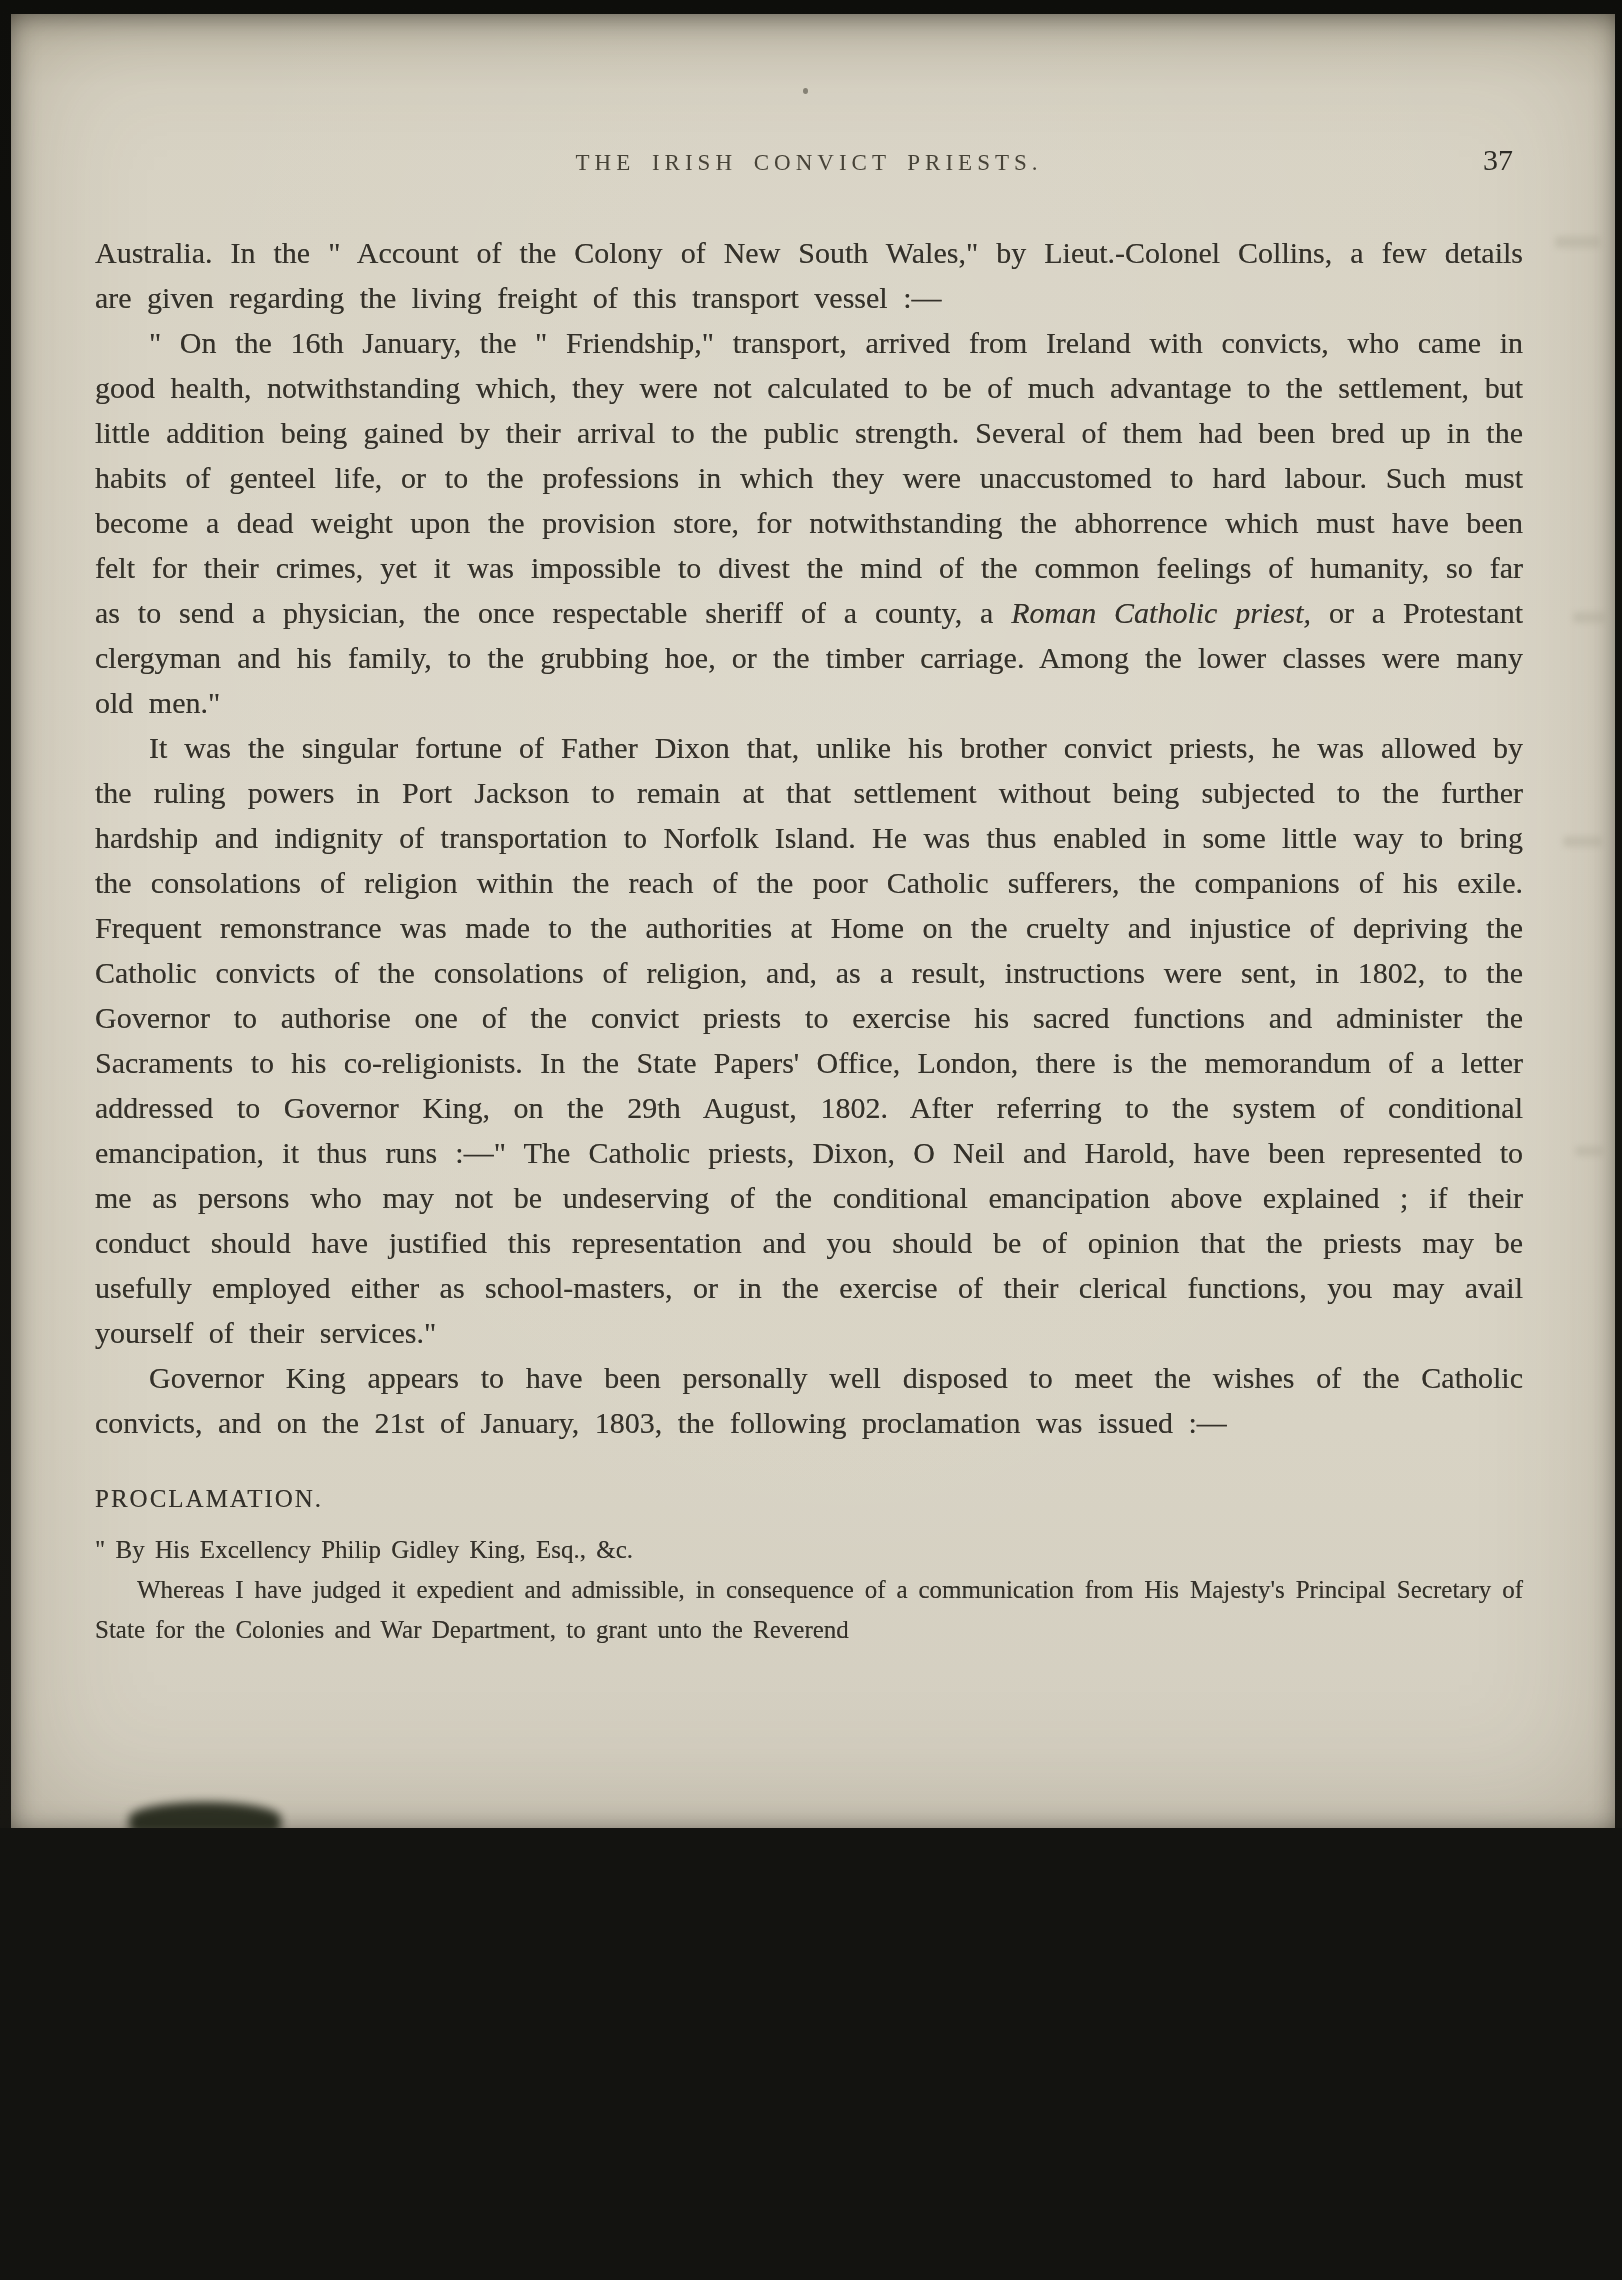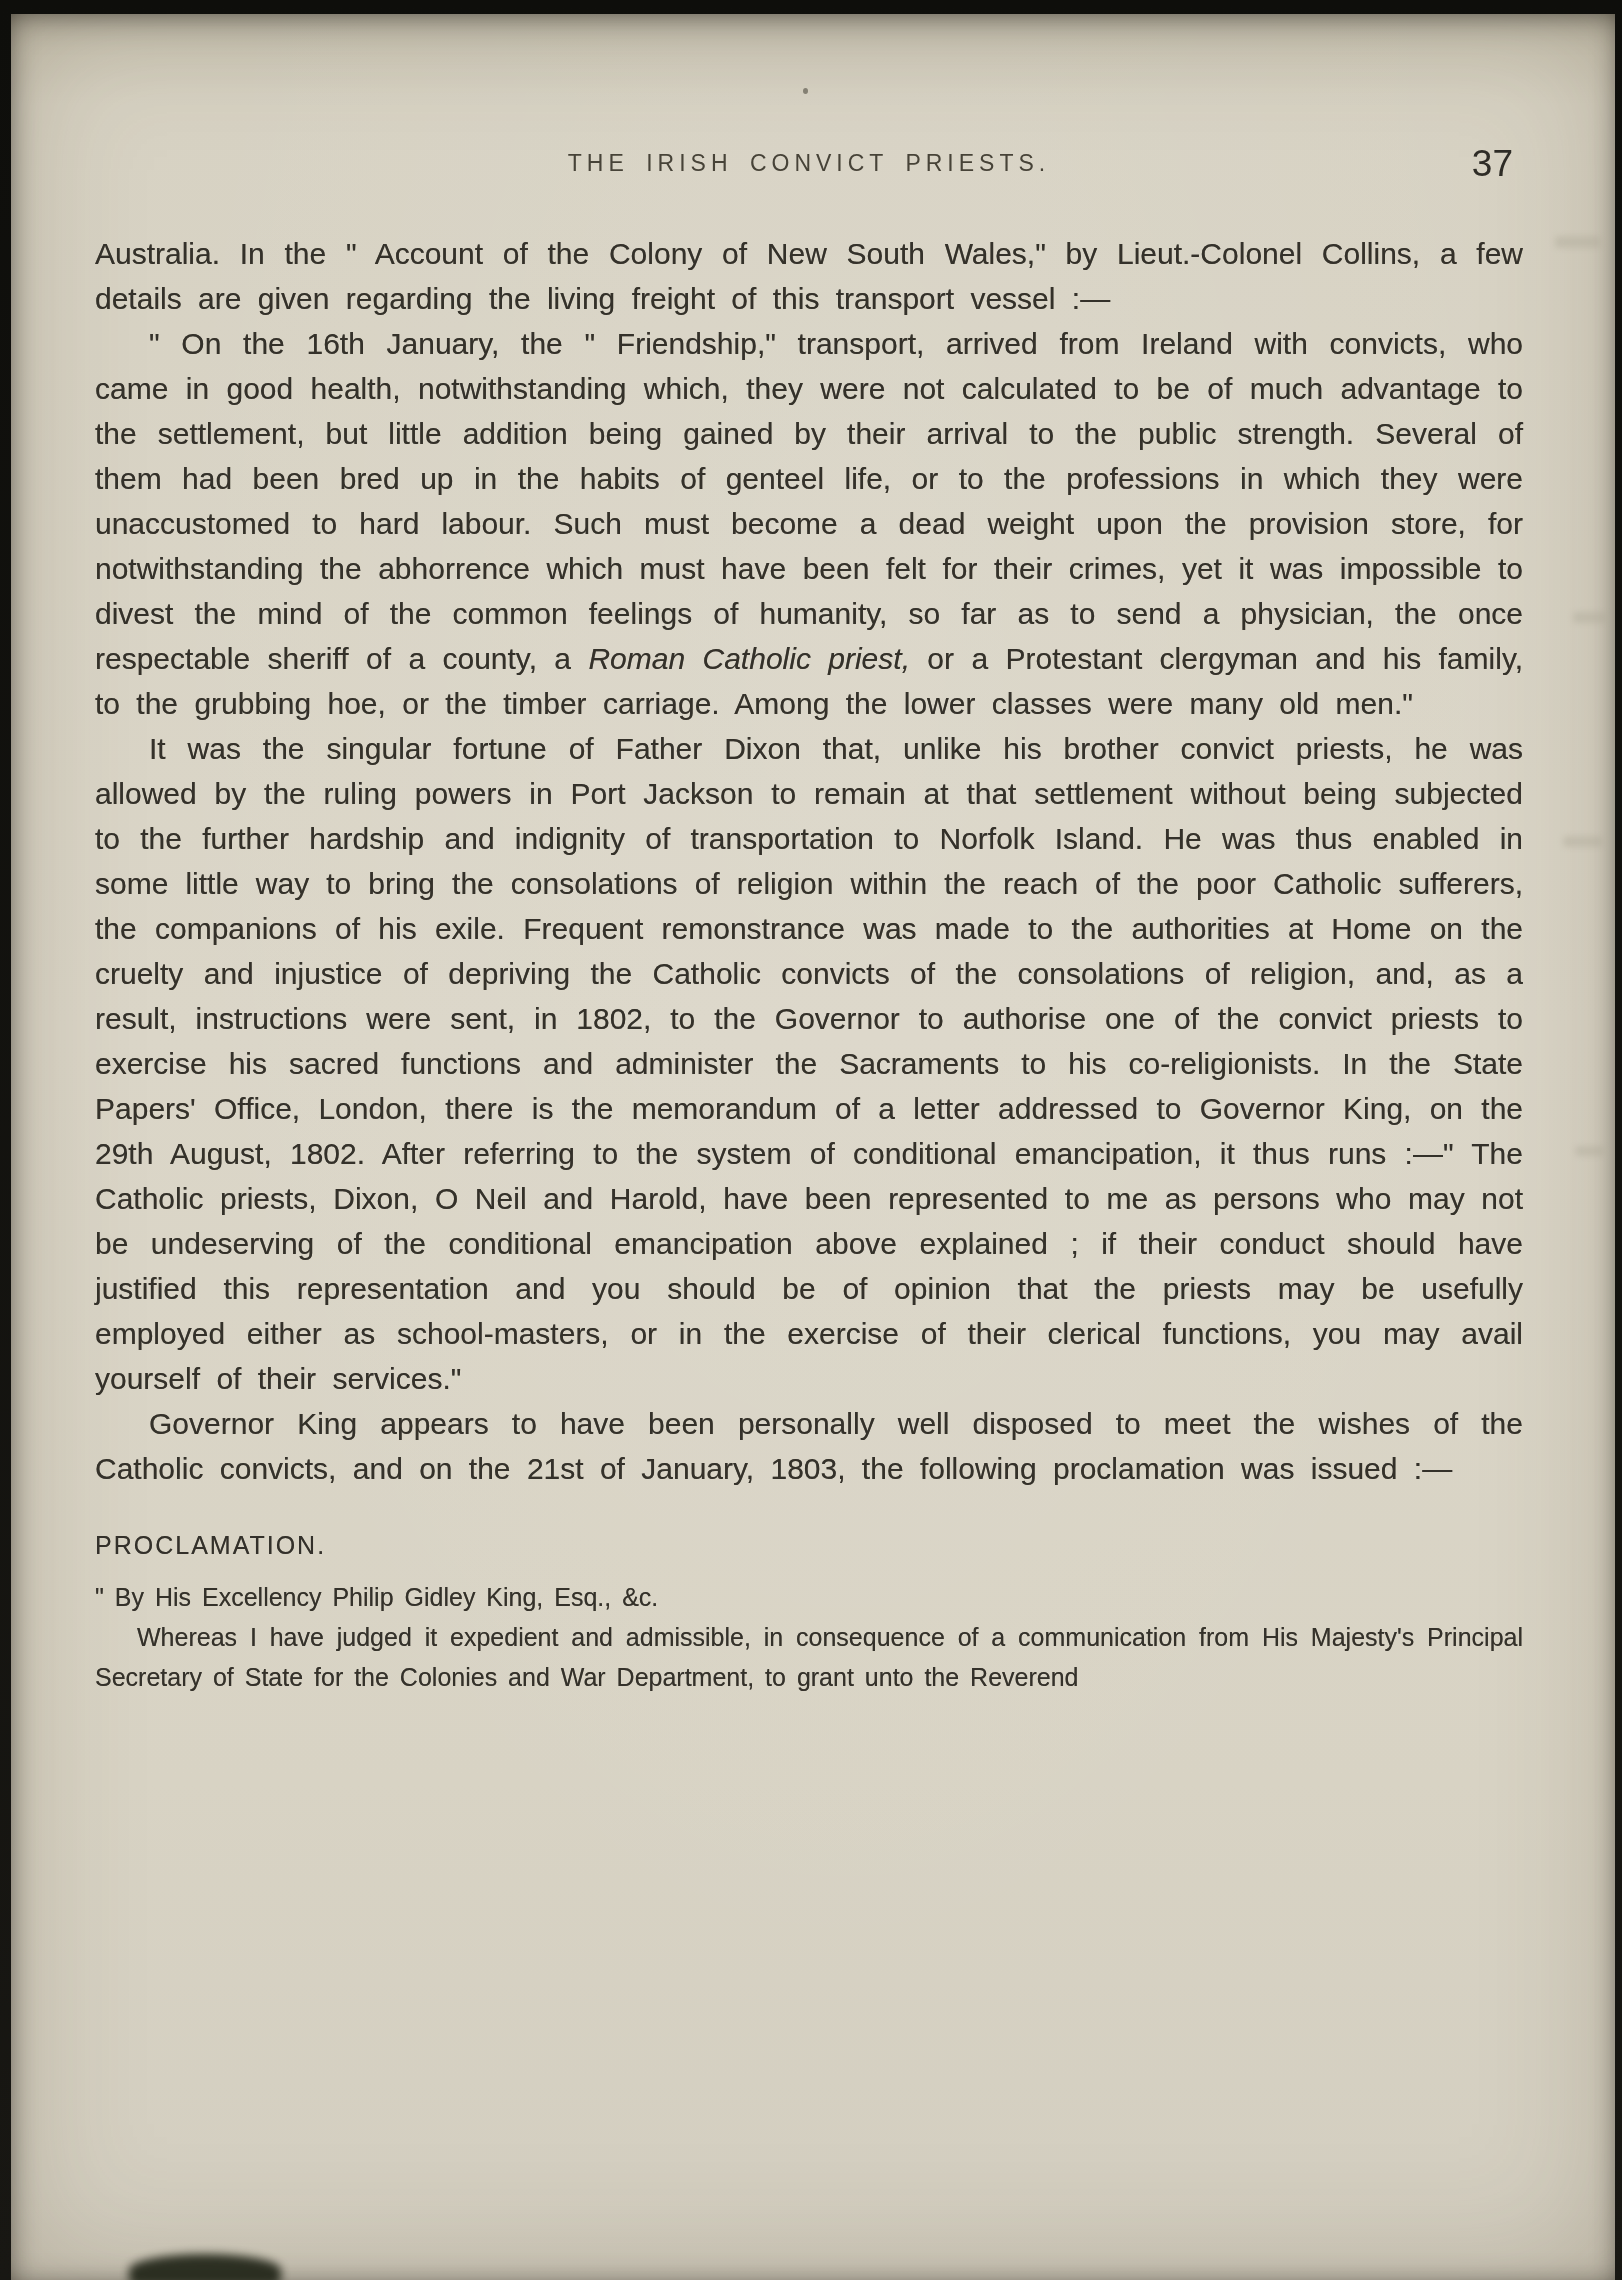--- a/index.html
+++ b/index.html
@@ -3,24 +3,24 @@
 <meta charset="utf-8">
 <style>
   html, body {
     margin: 0;
     padding: 0;
     background: #131310;
   }
   .scan {
     position: relative;
     width: 1622px;
-    height: 2280px;
+    height: 1828px;
     background: linear-gradient(180deg, #0e0e0b 0%, #181713 100%);
     overflow: hidden;
-    font-family: Liberation Sans, sans-serif;
+    font-family: Liberation Serif, serif;
   }
   .paper {
     position: absolute;
     left: 11px;
     top: 14px;
     right: 7px;
     bottom: 0;
     background:
       radial-gradient(ellipse at 52% 28%, rgba(255,255,255,0.08), rgba(255,255,255,0) 62%),
       linear-gradient(180deg, #cbc6b5 0%, #d7d2c3 4%, #dbd6c8 45%, #d8d3c4 78%, #d3cec0 100%);
@@ -44,21 +44,21 @@
     text-align: center;
     font-size: 23px;
     letter-spacing: 5px;
     word-spacing: 6px;
     color: #474338;
   }
   .page-num {
     position: absolute;
     right: 10px;
     top: -7px;
-    font-size: 37px;
+    font-size: 30px;
     letter-spacing: 0;
     color: #2e2c26;
   }
   .bodytext p {
     margin: 0;
     text-align: justify;
     font-size: 30px;
     line-height: 45px;
     word-spacing: 8px;
     color: #34312a;

